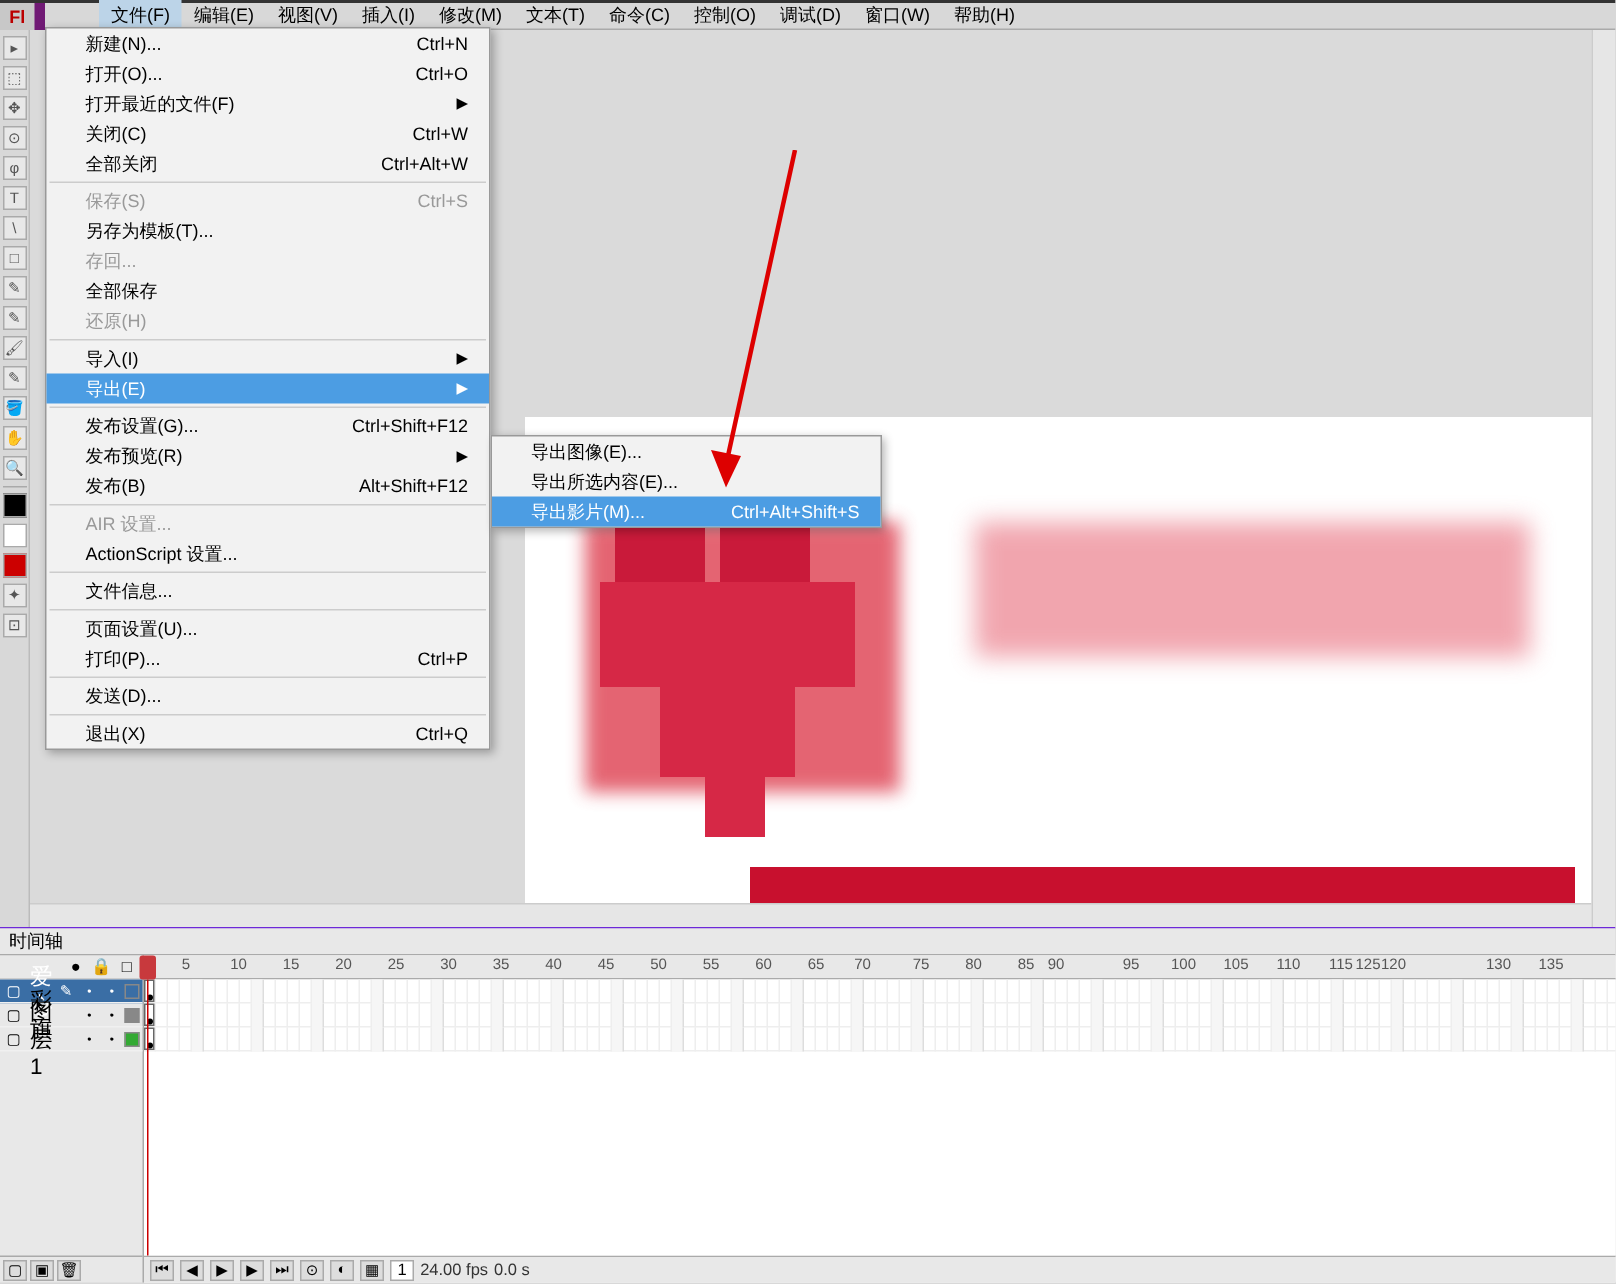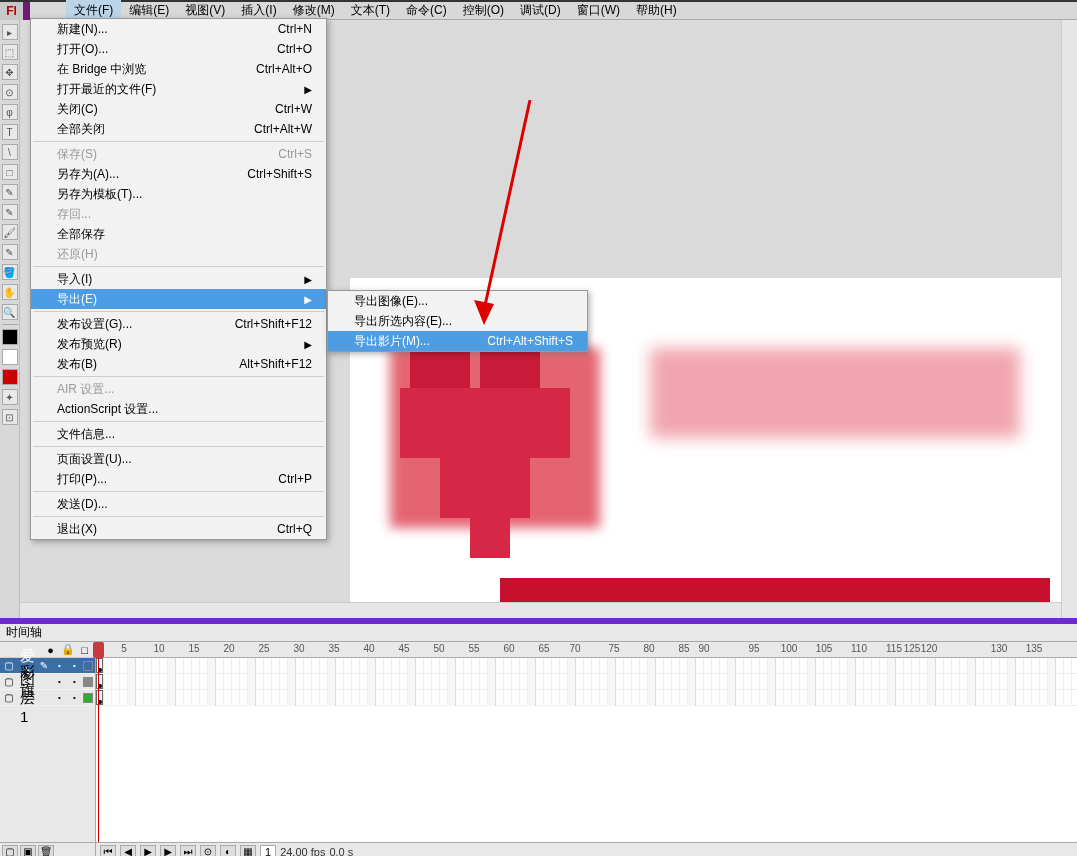--- a/index.html
+++ b/index.html
@@ -33,21 +33,21 @@
 .dropdown .divider { height: 1px; background: #ccc; margin: 2px 2px; }
 .dropdown .arrow { font-size: 10px; }
 .shortcut { color: inherit; }
 
 .submenu { position: absolute; left: 327px; top: 290px; width: 261px; background: #f2f2f2; border: 1px solid #999; box-shadow: 2px 2px 6px rgba(0,0,0,0.3); z-index: 60; }
 .submenu .row { display: flex; align-items: center; justify-content: space-between; padding: 3px 14px 3px 26px; height: 20px; }
 .submenu .row.highlighted { background: #4c9de3; color: #fff; }
 
 .red-arrow { position: absolute; z-index: 70; }
 
-.timeline-panel { border-top: 6px solid #6d28d9; background: #e8e8e8; height: 236px; }
+.timeline-panel { border-top: 1px solid #6d28d9; background: #e8e8e8; height: 236px; }
 .timeline-tab { background: #e8e8e8; padding: 2px 6px; border-bottom: 1px solid #aaa; height: 18px; display: flex; align-items: center; }
 .timeline-body { display: flex; height: 218px; position: relative; }
 .layer-panel { width: 150px; background: #e8e8e8; border-right: 1px solid #aaa; display: flex; flex-direction: column; }
 .layer-header { display: flex; justify-content: flex-end; gap: 4px; padding: 2px 4px; border-bottom: 1px solid #ccc; height: 16px; align-items: center; }
 .layer-header span { width: 13px; text-align: center; font-size: 11px; }
 .layer-row { display: flex; align-items: center; height: 16px; padding: 0 2px; gap: 2px; border-bottom: 1px solid #f0f0f0; }
 .layer-row.selected { background: #3a6ea5; color: #fff; }
 .layer-icon { width: 14px; text-align: center; font-size: 10px; }
 .layer-name { flex: 1; font-size: 15px; padding-left: 2px; }
 .layer-dot { width: 13px; text-align: center; font-size: 8px; }
@@ -139,43 +139,35 @@
 <div class="dropdown" id="file-menu">
     <div class="row">
       <span>新建(N)...</span>
       <span class="shortcut">Ctrl+N</span>
     </div>
     <div class="row">
       <span>打开(O)...</span>
       <span class="shortcut">Ctrl+O</span>
     </div>
     <div class="row">
-      <span>在 Bridge 中浏览</span>
-      <span class="shortcut">Ctrl+Alt+O</span>
-    </div>
-    <div class="row">
       <span>打开最近的文件(F)</span>
       <span class="arrow">▶</span>
     </div>
     <div class="row">
       <span>关闭(C)</span>
       <span class="shortcut">Ctrl+W</span>
     </div>
     <div class="row">
       <span>全部关闭</span>
       <span class="shortcut">Ctrl+Alt+W</span>
     </div>
     <div class="divider"></div>
     <div class="row disabled">
       <span>保存(S)</span>
       <span class="shortcut">Ctrl+S</span>
-    </div>
-    <div class="row">
-      <span>另存为(A)...</span>
-      <span class="shortcut">Ctrl+Shift+S</span>
     </div>
     <div class="row">
       <span>另存为模板(T)...</span>
       <span class="shortcut"></span>
     </div>
     <div class="row disabled">
       <span>存回...</span>
       <span class="shortcut"></span>
     </div>
     <div class="row">

